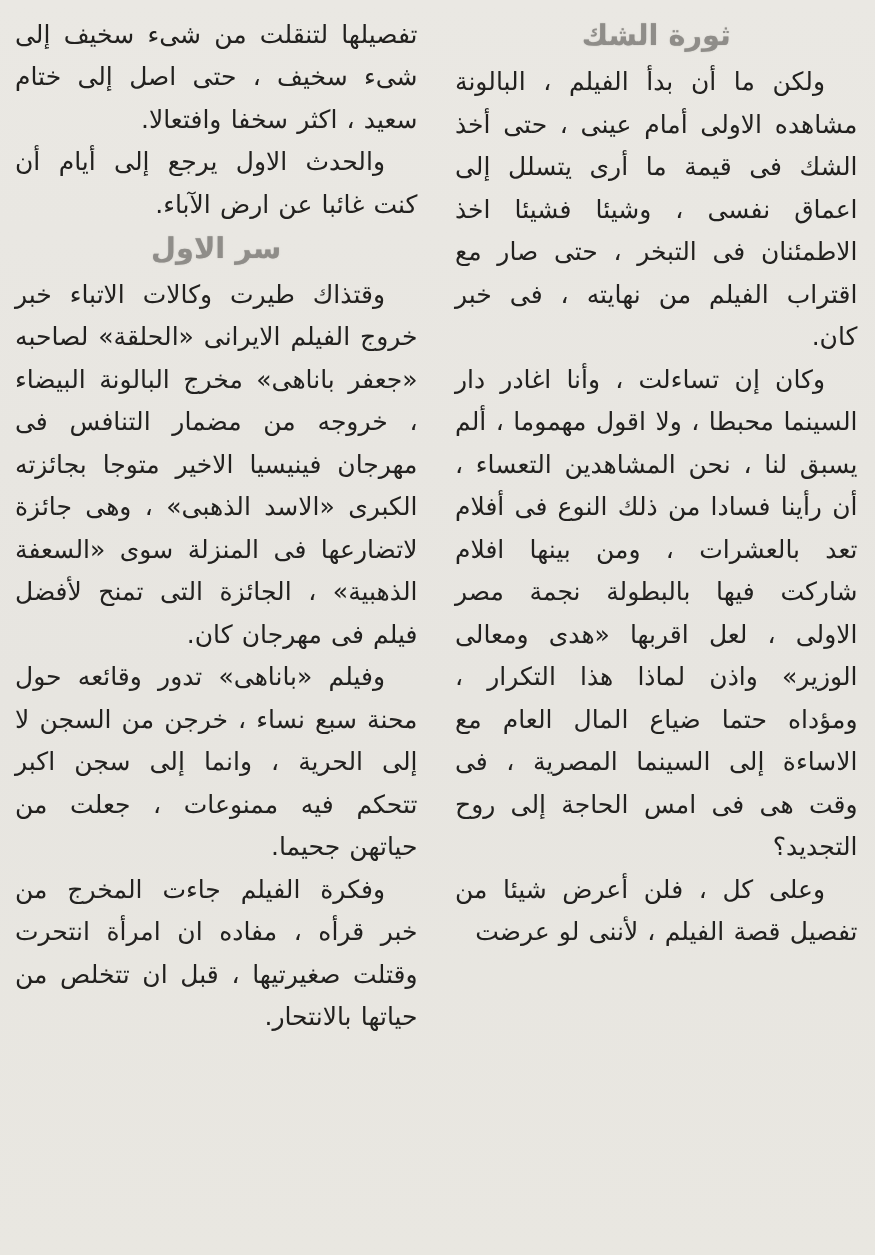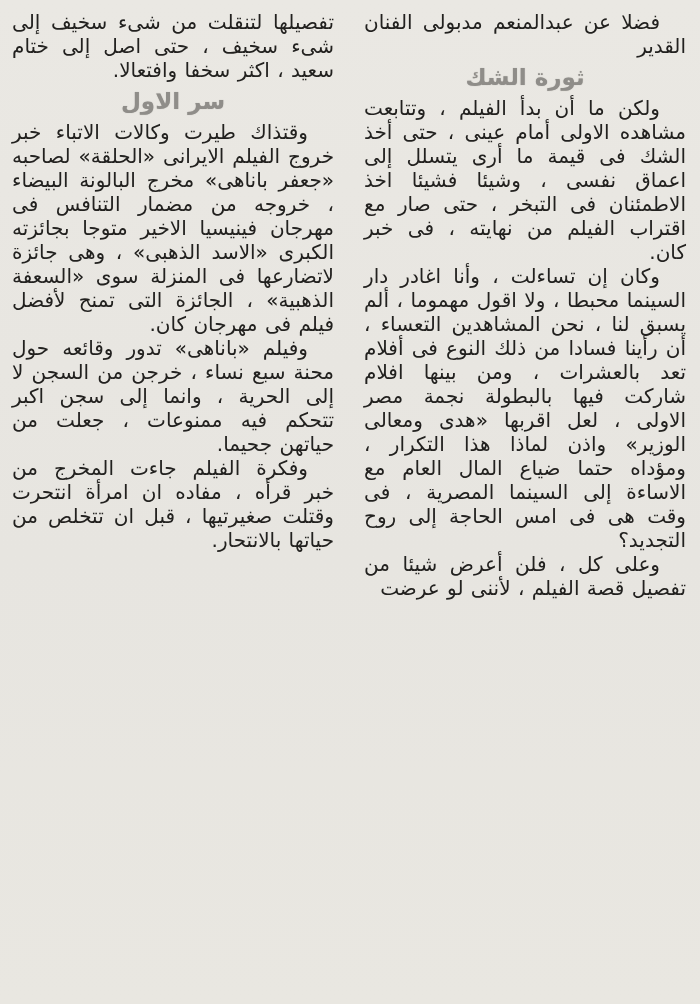--- a/index.html
+++ b/index.html
@@ -24,21 +24,21 @@
     direction: rtl;
   }
   .col {
     flex: 1 1 0;
     min-width: 0;
   }
   .col p {
     margin: 0;
     color: #22211f;
     font-size: 20px;
-    line-height: 24px;
+    line-height: 34px;
     text-align: justify;
     text-indent: 1.3em;
     letter-spacing: 0;
     word-spacing: 1px;
   }
   .col p.no-indent {
     text-indent: 0;
   }
   .section-heading {
     margin: 3px 0 2px 0;
@@ -49,28 +49,28 @@
     line-height: 33px;
     text-shadow: 0 0 1px rgba(120,118,114,0.45);
   }
 </style>
 </head>
 <body>
 
 <div class="page">
 
   <div class="col">
-    <p>فضلا عن عبدالمنعم مدبولى الفنان القدير</p>
     <h3 class="section-heading">ثورة الشك</h3>
-    <p>ولكن ما أن بدأ الفيلم ، وتتابعت مشاهده الاولى أمام عينى ، حتى أخذ الشك فى قيمة ما أرى يتسلل إلى اعماق نفسى ، وشيئا فشيئا اخذ الاطمئنان فى التبخر ، حتى صار مع اقتراب الفيلم من نهايته ، فى خبر كان.</p>
+    <p>ولكن ما أن بدأ الفيلم ، البالونة مشاهده الاولى أمام عينى ، حتى أخذ الشك فى قيمة ما أرى يتسلل إلى اعماق نفسى ، وشيئا فشيئا اخذ الاطمئنان فى التبخر ، حتى صار مع اقتراب الفيلم من نهايته ، فى خبر كان.</p>
     <p>وكان إن تساءلت ، وأنا اغادر دار السينما محبطا ، ولا اقول مهموما ، ألم يسبق لنا ، نحن المشاهدين التعساء ، أن رأينا فسادا من ذلك النوع فى أفلام تعد بالعشرات ، ومن بينها افلام شاركت فيها بالبطولة نجمة مصر الاولى ، لعل اقربها «هدى ومعالى الوزير» واذن لماذا هذا التكرار ، ومؤداه حتما ضياع المال العام مع الاساءة إلى السينما المصرية ، فى وقت هى فى امس الحاجة إلى روح التجديد؟</p>
     <p>وعلى كل ، فلن أعرض شيئا من تفصيل قصة الفيلم ، لأننى لو عرضت</p>
   </div>
 
   <div class="col">
     <p class="no-indent">تفصيلها لتنقلت من شىء سخيف إلى شىء سخيف ، حتى اصل إلى ختام سعيد ، اكثر سخفا وافتعالا.</p>
+    <p>والحدث الاول يرجع إلى أيام أن كنت غائبا عن ارض الآباء.</p>
     <h3 class="section-heading">سر الاول</h3>
     <p>وقتذاك طيرت وكالات الاتباء خبر خروج الفيلم الايرانى «الحلقة» لصاحبه «جعفر باناهى» مخرج البالونة البيضاء ، خروجه من مضمار التنافس فى مهرجان فينيسيا الاخير متوجا بجائزته الكبرى «الاسد الذهبى» ، وهى جائزة لاتضارعها فى المنزلة سوى «السعفة الذهبية» ، الجائزة التى تمنح لأفضل فيلم فى مهرجان كان.</p>
     <p>وفيلم «باناهى» تدور وقائعه حول محنة سبع نساء ، خرجن من السجن لا إلى الحرية ، وانما إلى سجن اكبر تتحكم فيه ممنوعات ، جعلت من حياتهن جحيما.</p>
     <p>وفكرة الفيلم جاءت المخرج من خبر قرأه ، مفاده ان امرأة انتحرت وقتلت صغيرتيها ، قبل ان تتخلص من حياتها بالانتحار.</p>
   </div>
 
 </div>
 
 </body></html>

